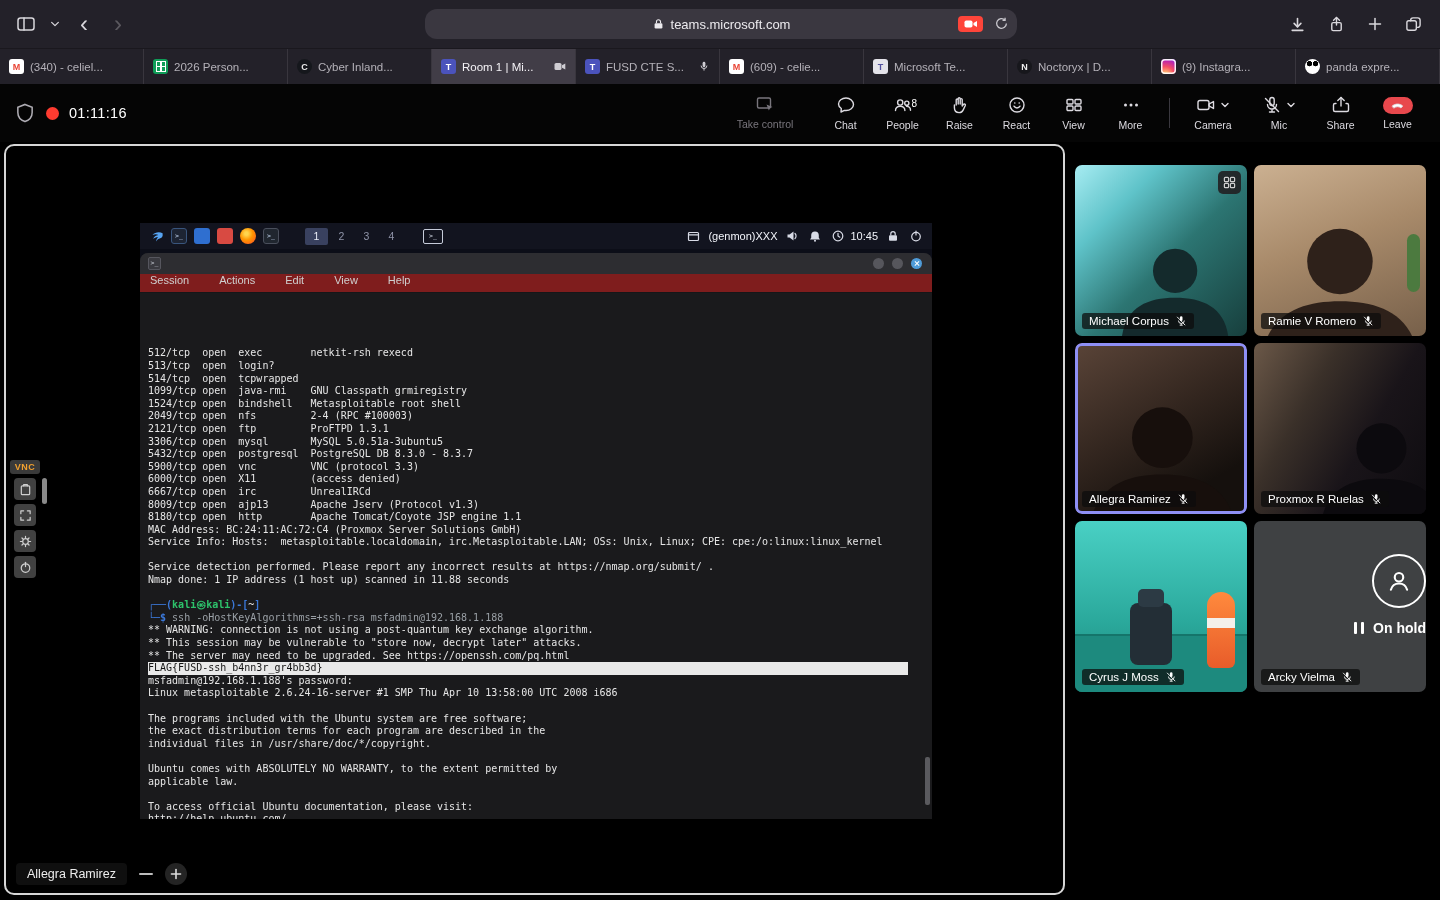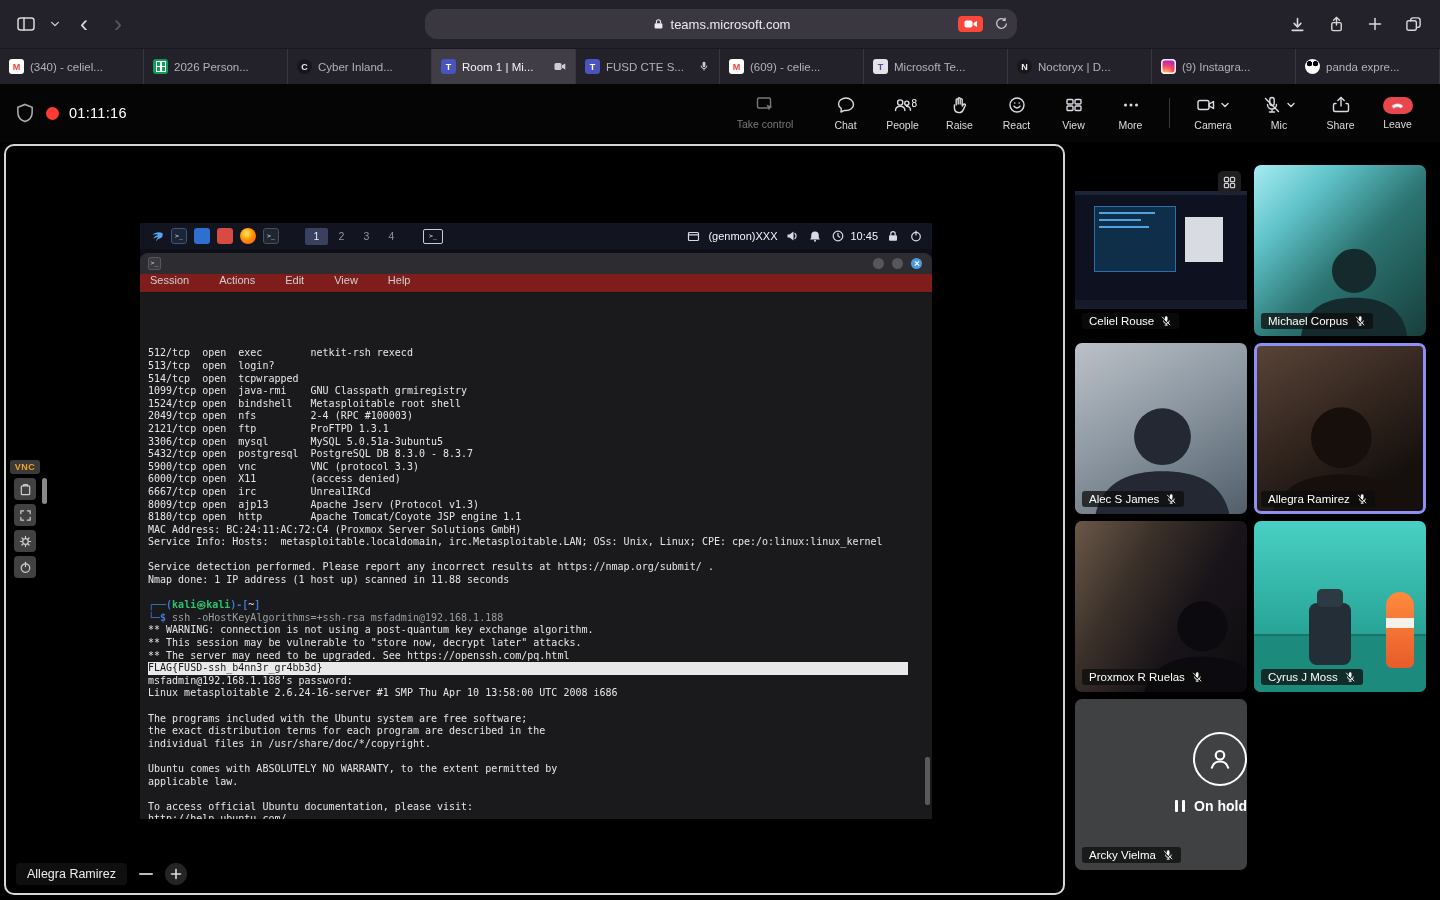--- a/index.html
+++ b/index.html
@@ -555,66 +555,46 @@
         <svg width="12" height="12" viewBox="0 0 12 12">
             <line x1="6" y1="1.5" x2="6" y2="10.5"></line>
             <line x1="1.5" y1="6" x2="10.5" y2="6"></line>
           </svg>
       </span>
     </div>
   </main>
 
   <aside class="people">
 
-  <div class="tile v-screenshot">
-        <div class="mini-desktop">
-          <div class="md-top"></div>
-          <div class="md-win">
-            <i class="l1"></i>
-            <i class="l2"></i>
-            <i class="l3"></i>
-          </div>
-          <div class="md-win2"></div>
-          <div class="md-task"></div>
-        </div>
-
-        <div class="tag">
-          <span class="tag-name">Celiel Rouse</span>
-          <svg class="tag-mic" width="12" height="12" viewBox="0 0 16 16">
-            <rect x="6.6" y="1.6" width="3.4" height="6.5" rx="1.7" fill="#fff" stroke="none"></rect>
-            <path d="M4.6 7.4a3.9 3.9 0 0 0 7.8 0M8.3 11.3v2.2M6.3 13.6h4" fill="none" stroke="#fff" stroke-width="1.2"></path>
-            <line x1="2.8" y1="2.4" x2="13.6" y2="13.6" stroke="#fff" stroke-width="1.2"></line>
-          </svg>
-        </div>
-      </div>
       <div class="tile v-teal">
 
         <svg class="sil" viewBox="0 0 100 70">
           <circle cx="50" cy="22" r="14"></circle>
           <path d="M16 70C16 46 31 39 50 39s34 7 34 31z"></path>
         </svg>
 
         <div class="tag">
           <span class="tag-name">Michael Corpus</span>
           <svg class="tag-mic" width="12" height="12" viewBox="0 0 16 16">
             <rect x="6.6" y="1.6" width="3.4" height="6.5" rx="1.7" fill="#fff" stroke="none"></rect>
             <path d="M4.6 7.4a3.9 3.9 0 0 0 7.8 0M8.3 11.3v2.2M6.3 13.6h4" fill="none" stroke="#fff" stroke-width="1.2"></path>
             <line x1="2.8" y1="2.4" x2="13.6" y2="13.6" stroke="#fff" stroke-width="1.2"></line>
           </svg>
         </div>
       </div>
-      <div class="tile v-gray">
+      <div class="tile v-tan">
 
         <svg class="sil" viewBox="0 0 100 70">
           <circle cx="50" cy="22" r="14"></circle>
           <path d="M16 70C16 46 31 39 50 39s34 7 34 31z"></path>
         </svg>
+        <div class="plant"></div>
 
         <div class="tag">
-          <span class="tag-name">Alec S James</span>
+          <span class="tag-name">Ramie V Romero</span>
           <svg class="tag-mic" width="12" height="12" viewBox="0 0 16 16">
             <rect x="6.6" y="1.6" width="3.4" height="6.5" rx="1.7" fill="#fff" stroke="none"></rect>
             <path d="M4.6 7.4a3.9 3.9 0 0 0 7.8 0M8.3 11.3v2.2M6.3 13.6h4" fill="none" stroke="#fff" stroke-width="1.2"></path>
             <line x1="2.8" y1="2.4" x2="13.6" y2="13.6" stroke="#fff" stroke-width="1.2"></line>
           </svg>
         </div>
       </div>
       <div class="tile v-warm speaking">
 
         <svg class="sil" viewBox="0 0 100 70">

